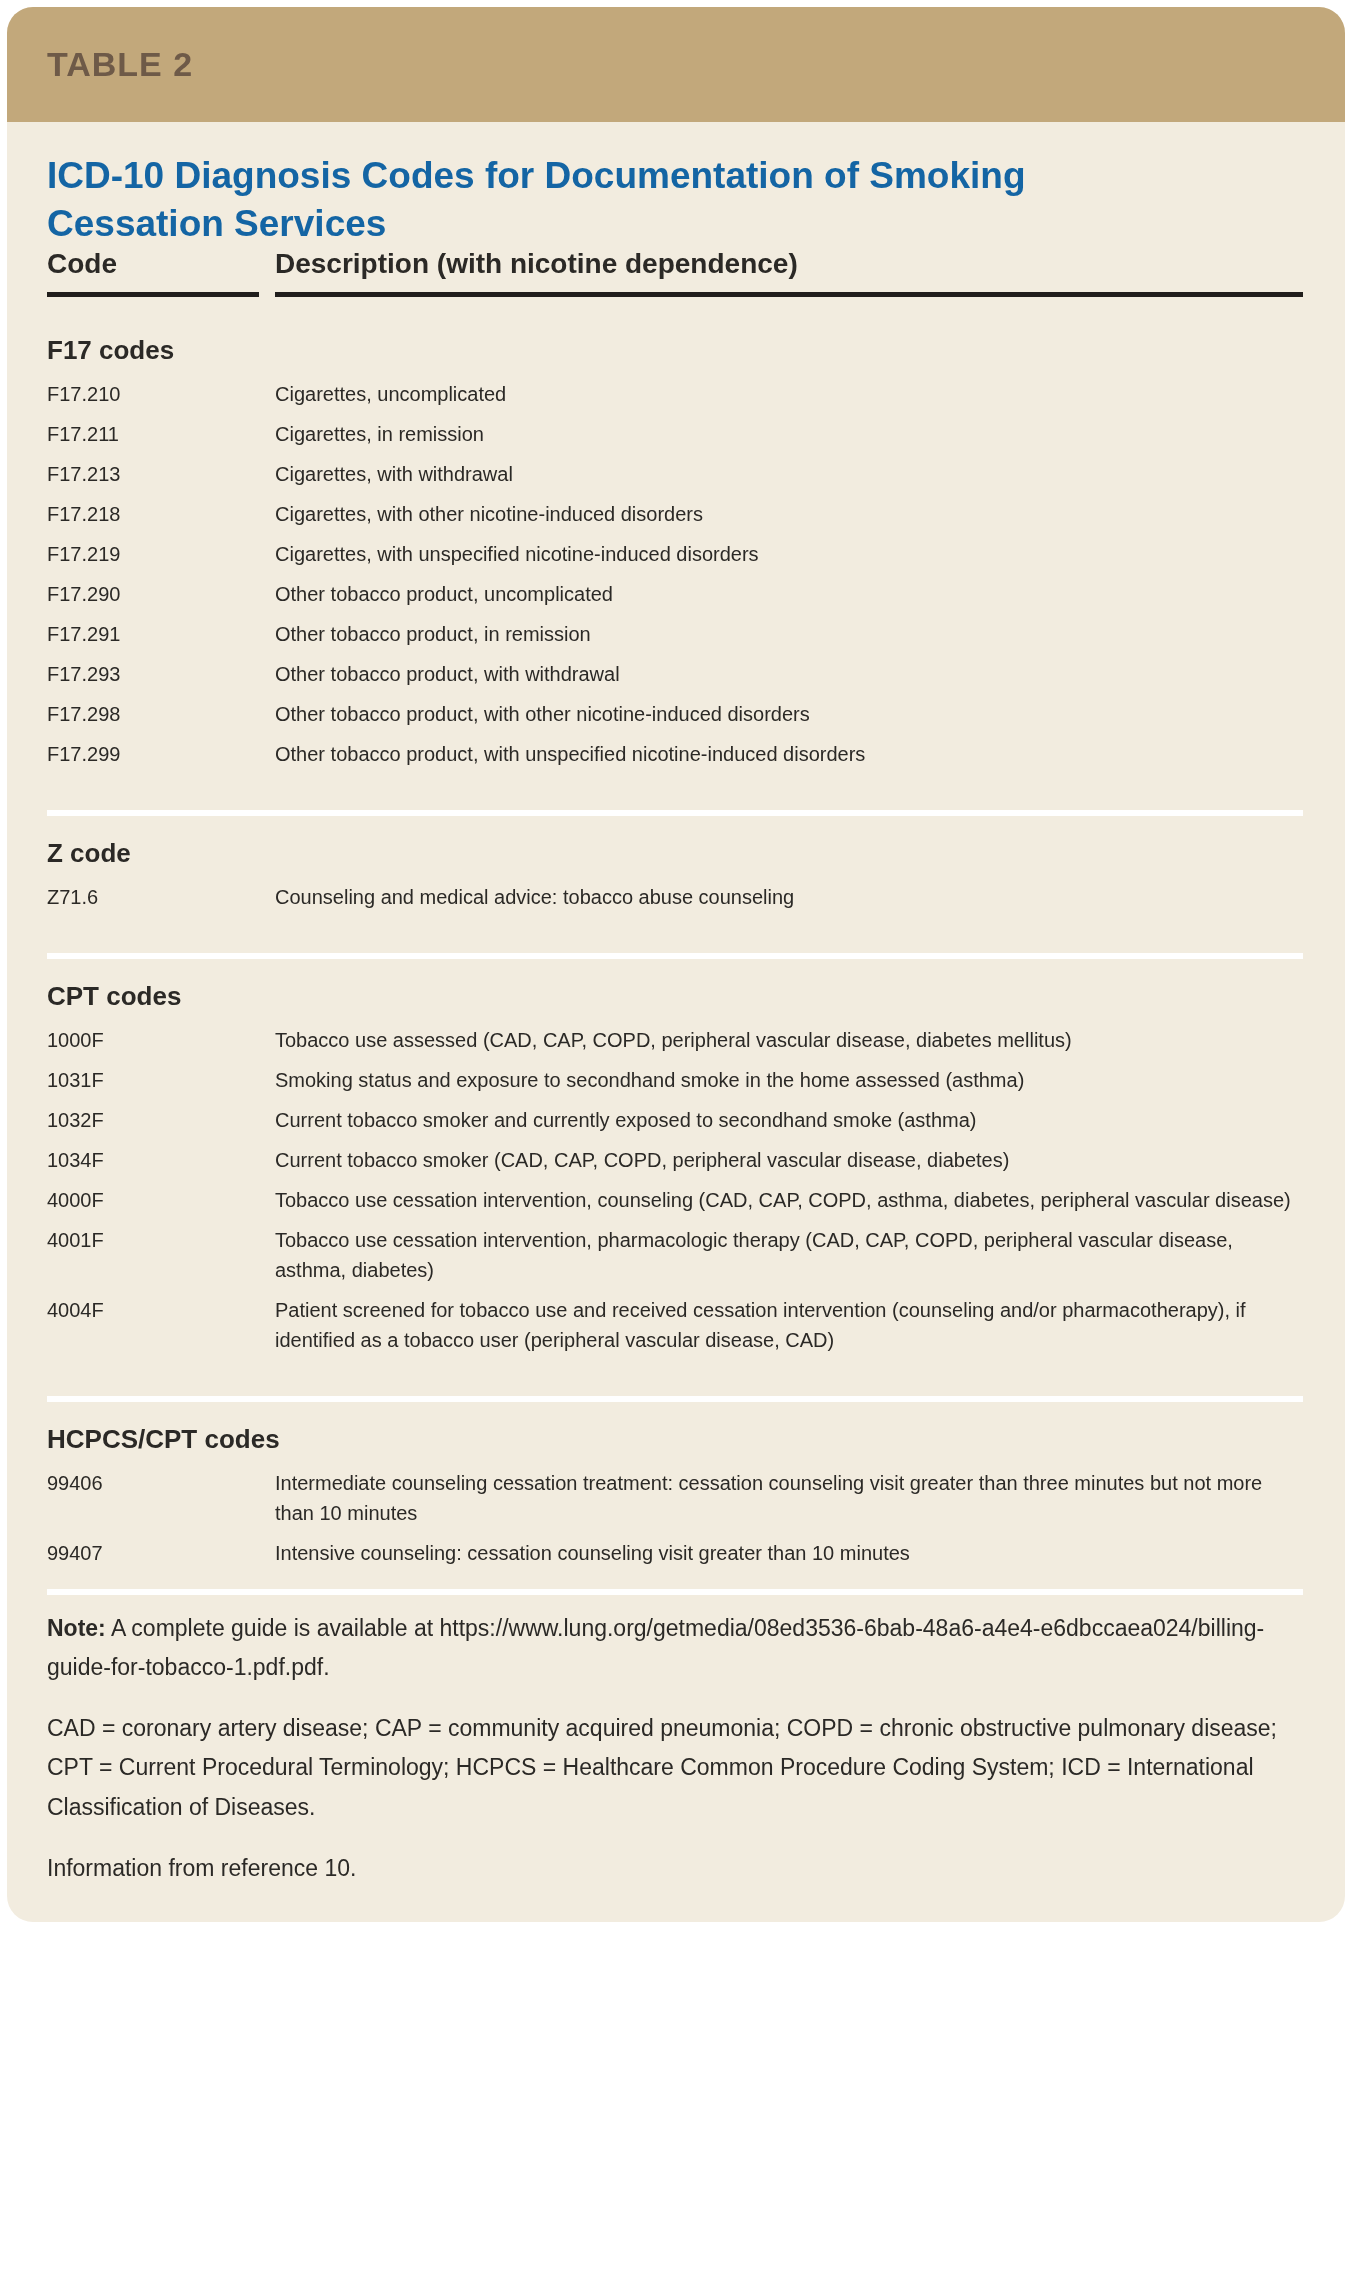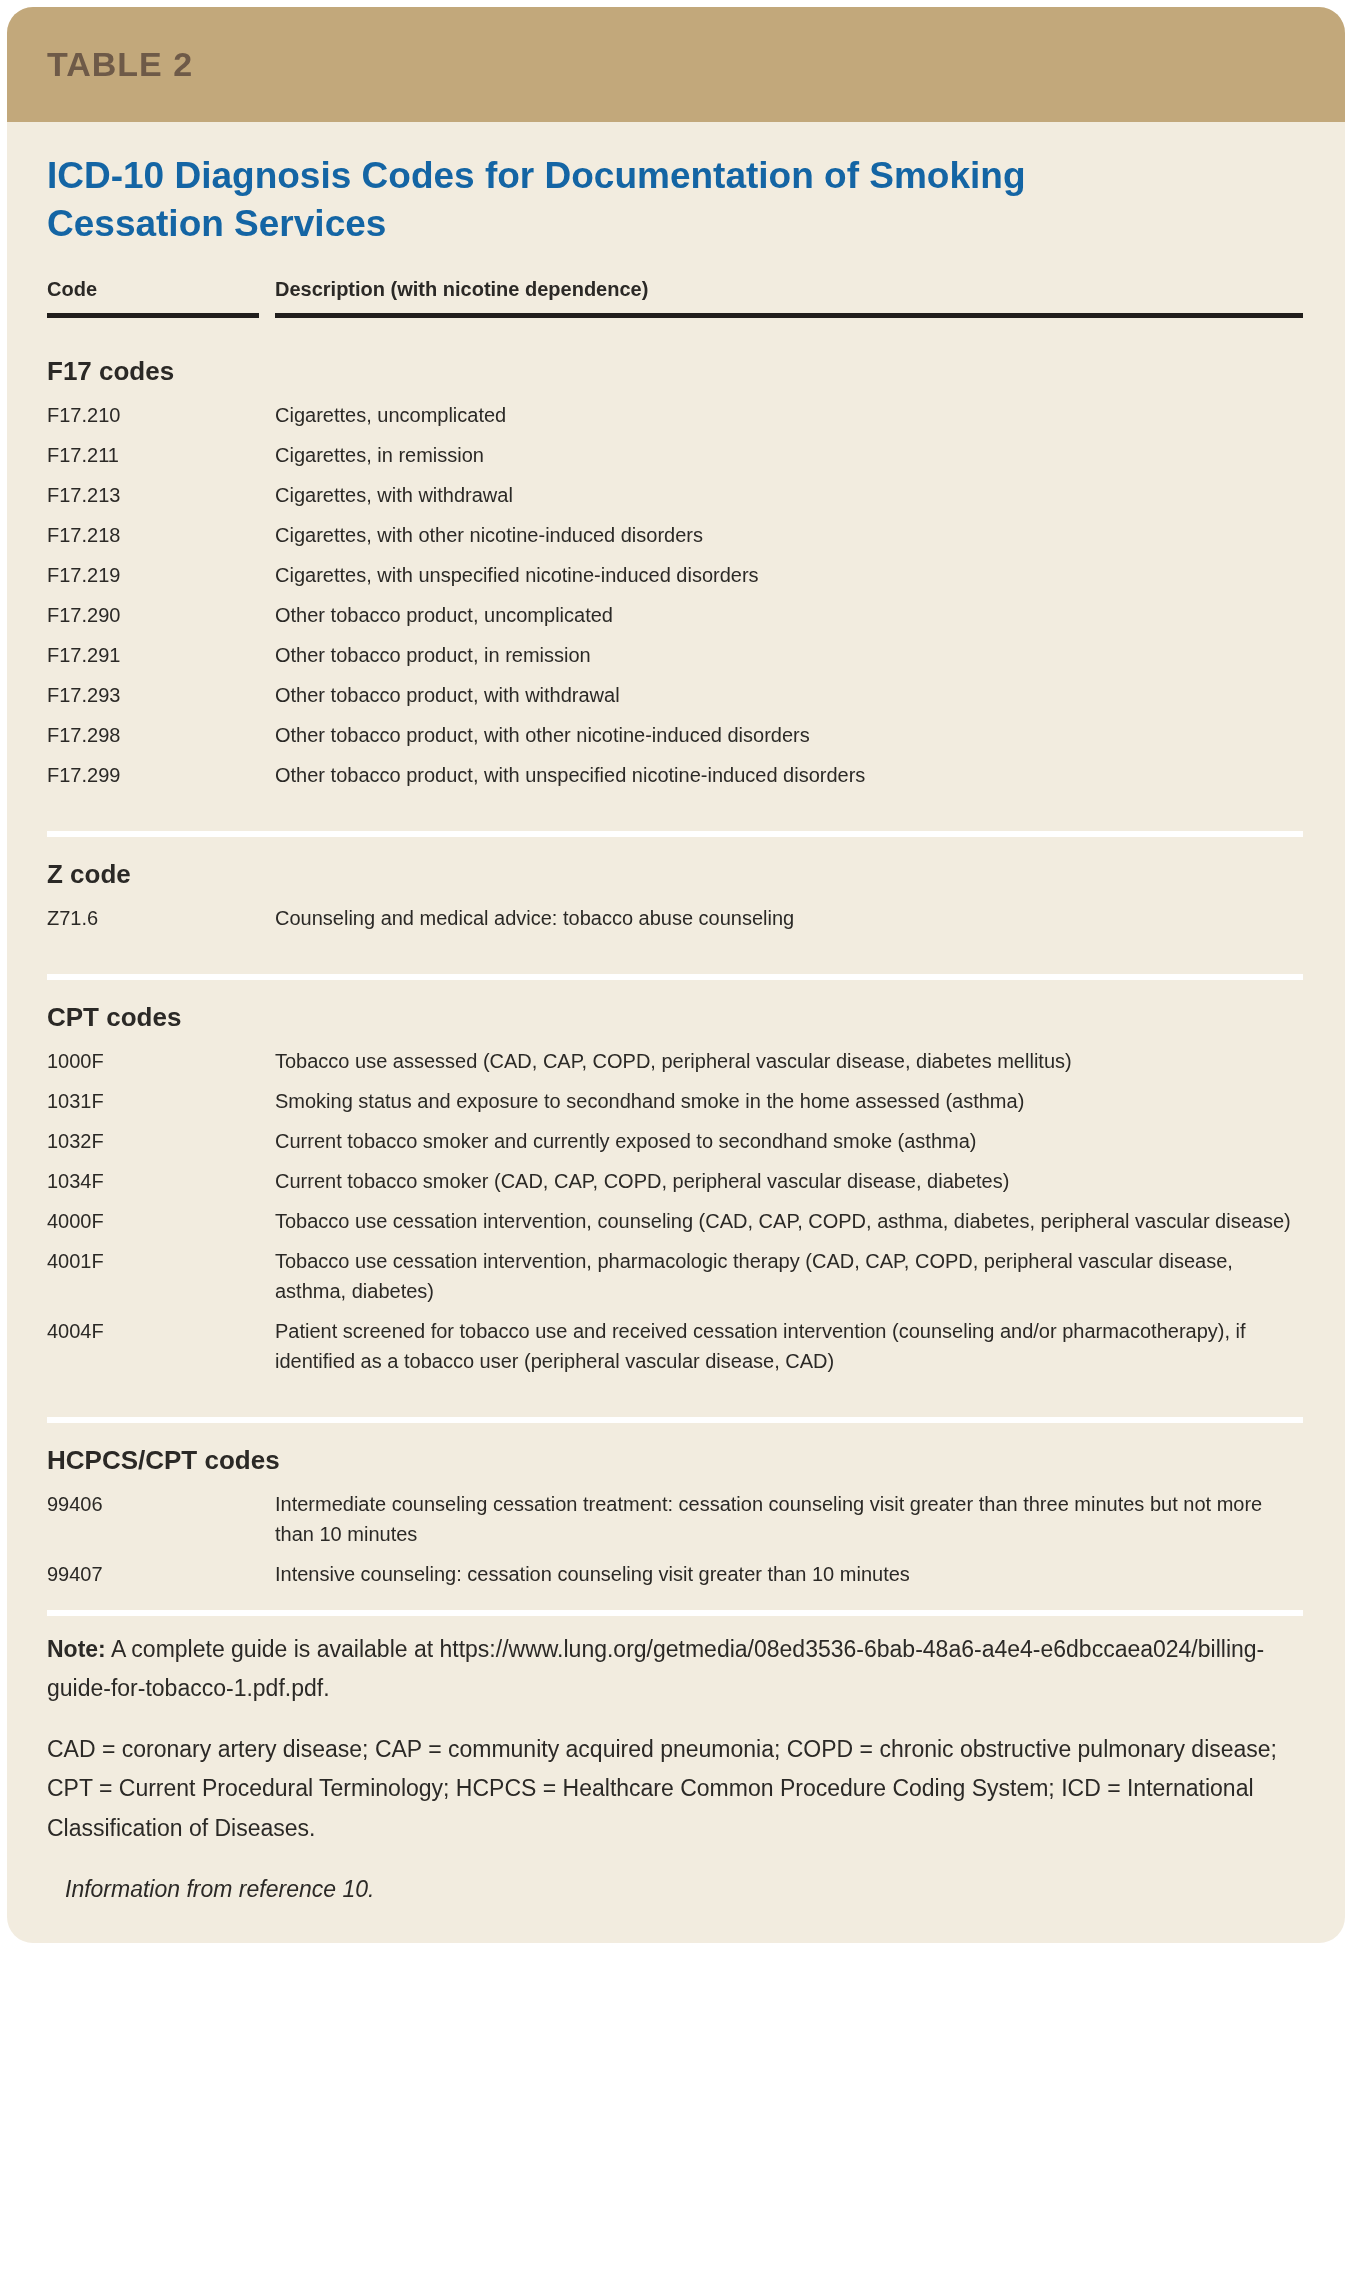--- a/index.html
+++ b/index.html
@@ -45,24 +45,23 @@
     color:var(--title-blue);
     font-size:37px;
     font-weight:bold;
     line-height:1.3;
     max-width:1010px;
   }
   .col-head{
     display:grid;
     grid-template-columns:212px 1fr;
     column-gap:16px;
-    margin-top:30px;
     padding-bottom:12px;
     font-weight:bold;
-    font-size:20px;
+    font-size:28px;
   }
   .head-rule{
     display:grid;
     grid-template-columns:212px 1fr;
     column-gap:16px;
   }
   .head-rule span{
     display:block;
     height:5px;
     background:var(--rule);
@@ -85,21 +84,21 @@
     font-size:20px;
     line-height:1.5;
     padding:5px 0;
   }
   .code-cell{white-space:nowrap;}
   .description-cell{max-width:1040px;}
   .footnotes{font-size:23px;line-height:1.7;}
   .note{margin-top:14px;max-width:1230px;word-break:break-word;}
   .note b{font-weight:bold;}
   .abbr{margin-top:22px;max-width:1230px;}
-  .source{margin-top:22px;font-style:italic;margin-left:18px;}
+  .source{margin-top:22px;}
 </style>
 </head>
 <body>
 
 <div class="card">
   <div class="card-header">
     <span class="table-label">TABLE 2</span>
   </div>
   <div class="card-body">
     <h1 class="table-title">ICD-10 Diagnosis Codes for Documentation of Smoking Cessation Services</h1>

